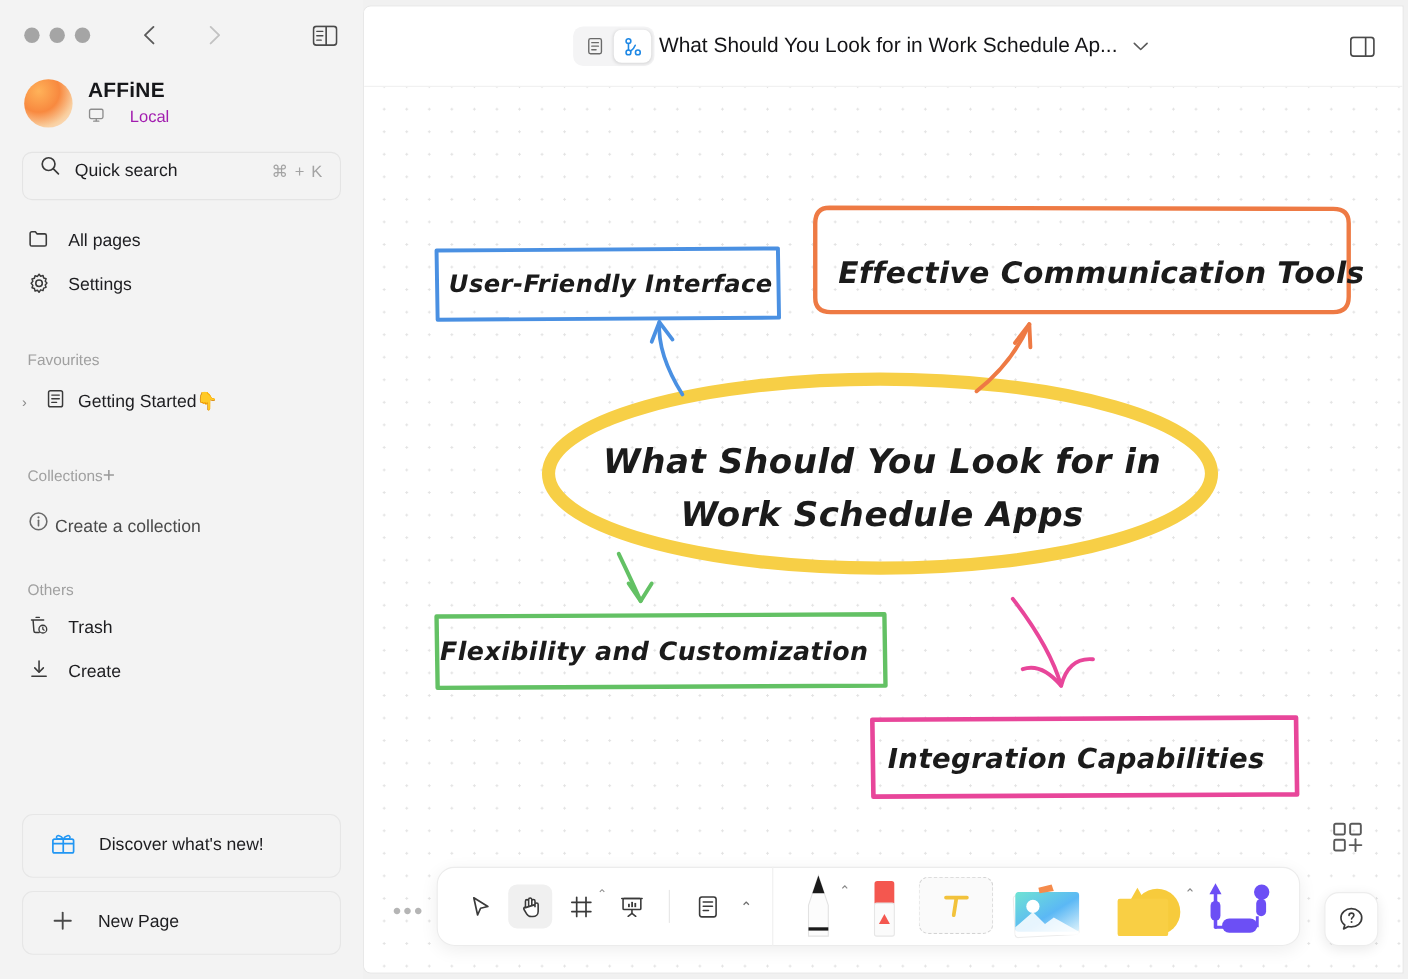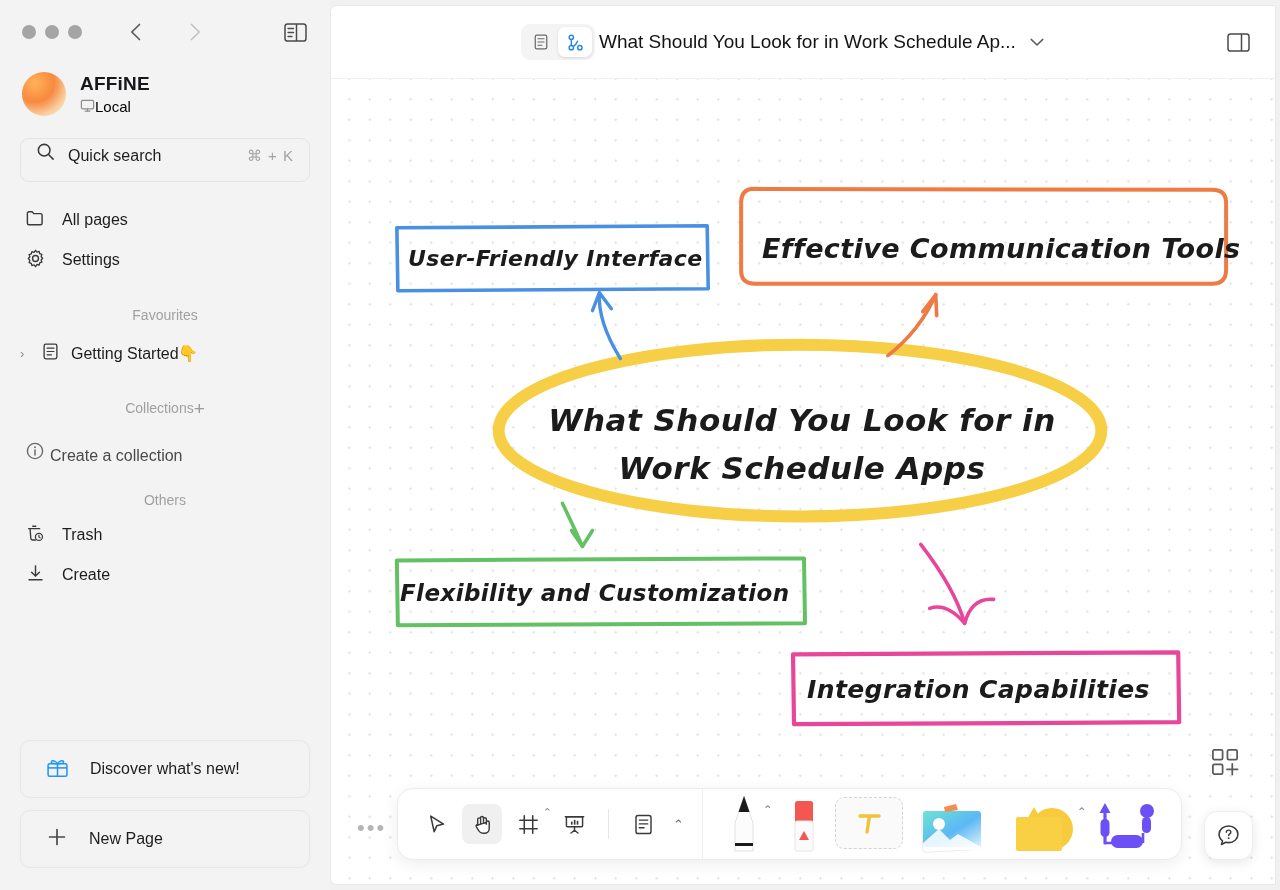--- a/index.html
+++ b/index.html
@@ -26,37 +26,37 @@
   .sb-toggle { margin-left: auto; width: 26px; height: 26px; display: flex; align-items: center; justify-content: center; }
 
   .ws-header { display: flex; align-items: center; padding: 8px 22px 0 22px; gap: 14px; }
   .ws-avatar {
     width: 44px; height: 44px; border-radius: 50%;
     background: radial-gradient(circle at 30% 25%, #ffb259 0%, #f8893f 42%, #f9cfa0 72%, #fbe8d6 100%);
     flex-shrink: 0;
   }
   .ws-meta { display: flex; flex-direction: column; gap: 3px; }
   .ws-name { font-size: 19px; font-weight: bold; color: #16171a; letter-spacing: .2px; }
-  .ws-sub { font-size: 15px; color: #000000; display: flex; align-items: center; gap: 0; }
+  .ws-sub { font-size: 15px; color: #a21caf; display: flex; align-items: center; gap: 23px; }
 
   .search-box {
     margin: 22px 20px 0 20px; height: 44px;
     border: 1px solid #e4e4e4; border-radius: 9px;
     background: #f3f3f3;
     display: flex; align-items: flex-end; padding: 16px 15px; gap: 13px;
   }
   .search-ph { font-size: 16px; color: #1d1d20; flex: 1; }
   .search-kbd { font-size: 15px; color: #a3a3a3; letter-spacing: 1px; }
 
   .navlist { margin-top: 18px; padding: 0 20px; display: flex; flex-direction: column; }
   .navitem { height: 40px; display: flex; align-items: center; gap: 16px; padding: 0 5px; border-radius: 8px; cursor: pointer; }
   .navitem .lbl { font-size: 16px; color: #1d1d20; }
   .sect-head {
-    display: flex; align-items: center; justify-content: center;
-    padding: 0 25px; margin-top: 22px; height: 26px;
+    display: flex; align-items: center; justify-content: flex-start;
+    padding: 0 25px; margin-top: 34px; height: 26px;
   }
   .sect-title { font-size: 14px; color: #a0a0a0; }
   .sect-plus { font-size: 19px; color: #9a9a9a; line-height: 1; cursor: pointer; }
   .fav-row { display: flex; align-items: center; gap: 11px; padding: 0 20px; height: 40px; margin-top: 5px; cursor: pointer; }
   .fav-chev { font-size: 13px; color: #8a8a8a; width: 10px; }
   .fav-lbl { font-size: 16px; color: #1d1d20; display: flex; align-items: center; }
   .coll-row { display: flex; align-items: flex-end; gap: 5px; padding: 0 25px; height: 40px; margin-top: 4px; cursor: pointer; }
   .coll-lbl { font-size: 16px; color: #4a4a4a; }
 
   .sb-bottom { margin-top: auto; padding: 0 20px 22px 20px; display: flex; flex-direction: column; gap: 12px; }

